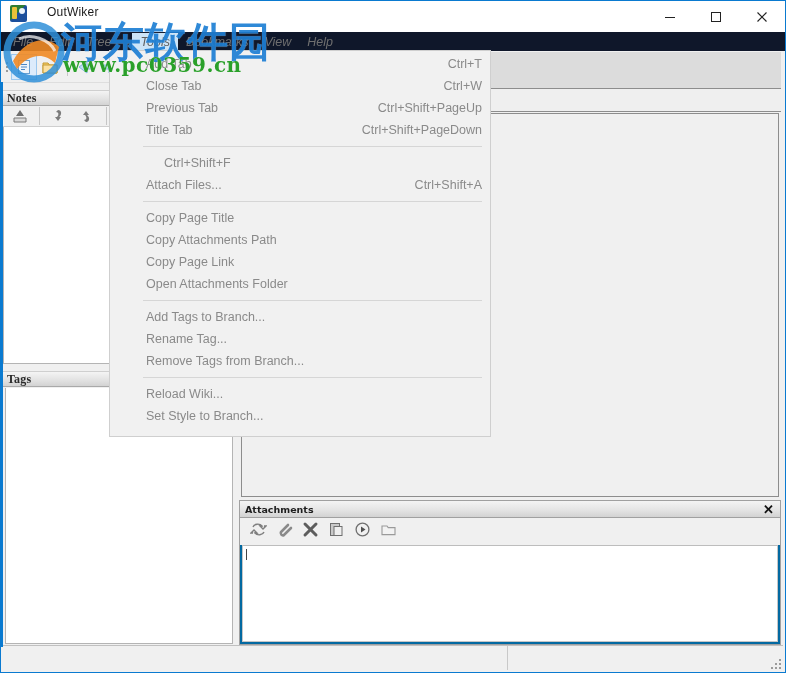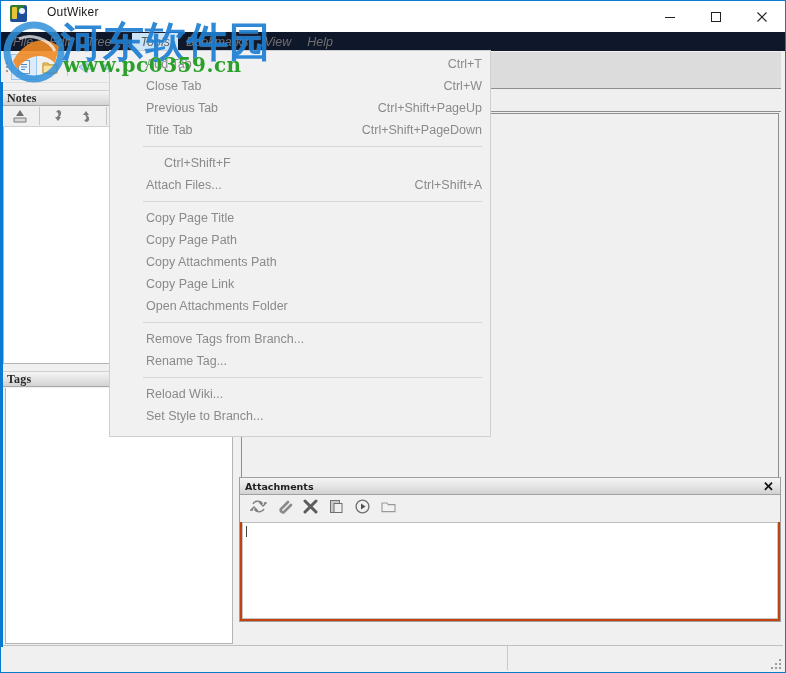--- a/index.html
+++ b/index.html
@@ -151,22 +151,22 @@
     background: #0a7ad0;
   }
 
   
   .editor-area {
     position: absolute; left: 240px; top: 112px; right: 6px; bottom: 175px;
     background: #f0f0f0;
     border: 1px solid #8d8d8d;
   }
   .attach-panel {
-    position: absolute; left: 238px; top: 476px; right: 4px; height: 145px;
-    background: #c2410c;
+    position: absolute; left: 238px; top: 499px; right: 4px; height: 145px;
+    background: #0369a1;
     border: 1px solid #a0a0a0;
     box-sizing: border-box;
   }
   .attach-caption {
     height: 17px;
     background: linear-gradient(to bottom,#f4f4f4 0%,#e6e6e6 50%,#d2d2d2 100%);
     border-bottom: 1px solid #a0a0a0;
     display: flex; align-items: center; justify-content: space-between;
     padding: 0 6px 0 5px; box-sizing: border-box;
   }
@@ -469,44 +469,44 @@
       <span class="dd-accel">Ctrl+Shift+A</span>
     </div>
 
     <div class="dd-sep"></div>
 
     <div class="dd-item">
       <span class="dd-label">Copy Page Title</span>
       <span class="dd-accel"></span>
     </div>
     <div class="dd-item">
-      <span class="dd-label">Copy Page Path</span>
-      <span class="dd-accel"></span>
-    </div>
-    <div class="dd-item">
       <span class="dd-label">Copy Attachments Path</span>
       <span class="dd-accel"></span>
     </div>
     <div class="dd-item">
       <span class="dd-label">Copy Page Link</span>
       <span class="dd-accel"></span>
     </div>
     <div class="dd-item">
       <span class="dd-label">Open Attachments Folder</span>
       <span class="dd-accel"></span>
     </div>
 
     <div class="dd-sep"></div>
 
     <div class="dd-item">
+      <span class="dd-label">Add Tags to Branch...</span>
+      <span class="dd-accel"></span>
+    </div>
+    <div class="dd-item">
+      <span class="dd-label">Rename Tag...</span>
+      <span class="dd-accel"></span>
+    </div>
+    <div class="dd-item">
       <span class="dd-label">Remove Tags from Branch...</span>
-      <span class="dd-accel"></span>
-    </div>
-    <div class="dd-item">
-      <span class="dd-label">Rename Tag...</span>
       <span class="dd-accel"></span>
     </div>
 
     <div class="dd-sep"></div>
 
     <div class="dd-item">
       <span class="dd-label">Reload Wiki...</span>
       <span class="dd-accel"></span>
     </div>
     <div class="dd-item">

